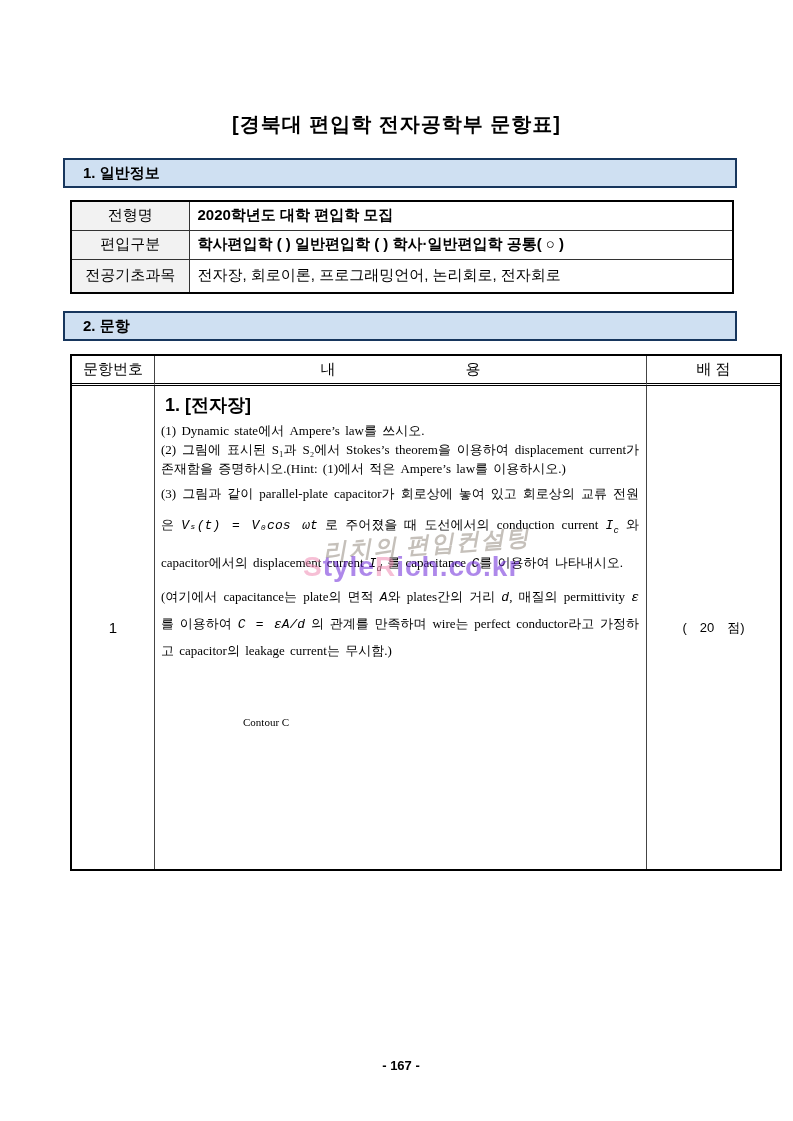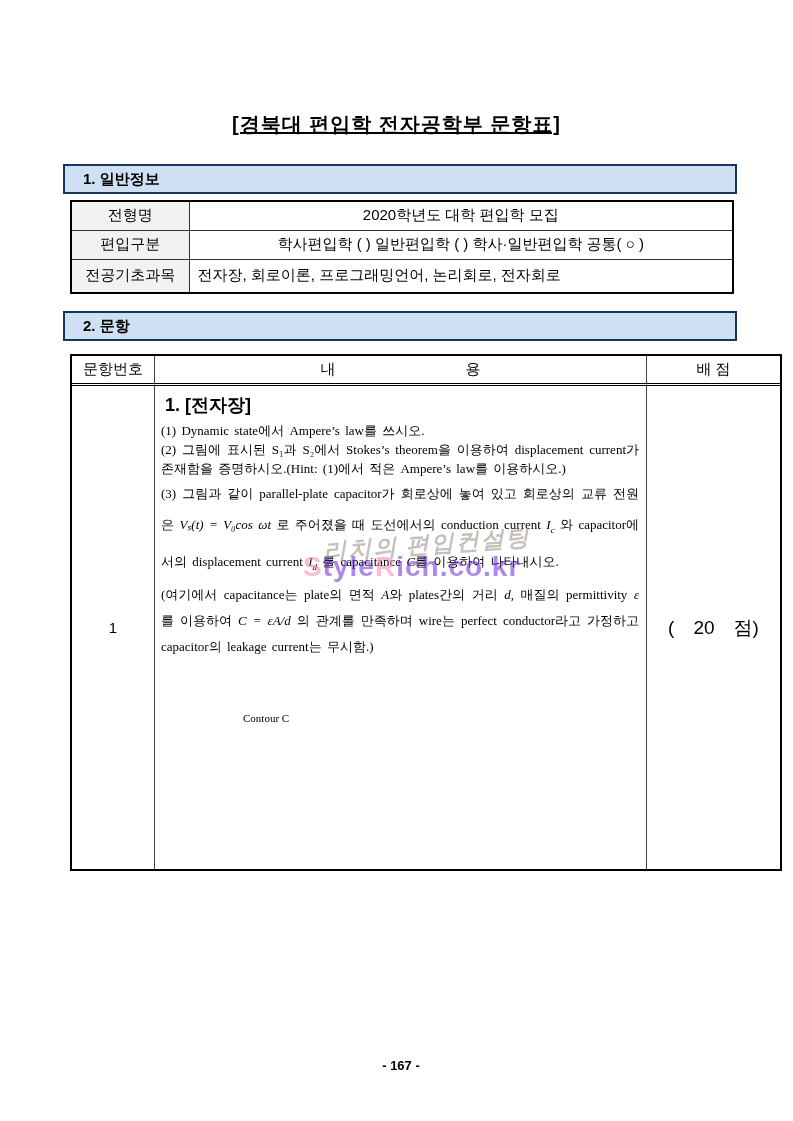--- a/index.html
+++ b/index.html
@@ -4,73 +4,73 @@
 <style>
   * { margin:0; padding:0; box-sizing:border-box; }
   html,body { background:#ffffff; }
   .page {
     position:relative; width:793px; height:1121px; background:#ffffff;
     font-family:"Liberation Sans", sans-serif; color:#000;
     overflow:hidden;
   }
   .doc-title {
     position:absolute; left:0; top:111px; width:100%;
-    text-align:center; font-size:20px; font-weight:bold; letter-spacing:1px;text-decoration:underline;
+    text-align:center; font-size:20px; font-weight:bold; letter-spacing:1px;
   }
   .section-bar {
     position:absolute; left:63px; width:674px; height:30px;
     background:#cfe0f2; border:2px solid #17365d;
     font-size:15px; font-weight:bold; line-height:26px; padding-left:18px;
   }
-  .bar1 { top:164px; }
+  .bar1 { top:158px; }
   .bar2 { top:311px; }
 
   
   .t1 {
     position:absolute; left:70px; top:200px; width:664px;
     border:2px solid #000; border-collapse:collapse; table-layout:fixed;
     font-size:15px;
   }
   .t1 td { border:1px solid #333; padding:3px 8px; }
   .t1 .lbl { width:118px; background:#f2f2f2; text-align:center;margin-top:32px; }
   .t1 .r1 { height:29px; }
   .t1 .r2 { height:29px; }
   .t1 .r3 { height:34px; }
-  .t1 .val-center { text-align:center; }
+  .t1 .val-center { text-align:left;font-weight:bold; }
   .t1 .val-left { text-align:left; }
 
   
   .t2 {
     position:absolute; left:70px; top:354px; width:712px; height:517px;
     border:2px solid #000; display:grid;
     grid-template-columns:83px 492px 1fr;
     grid-template-rows:30px 1fr;
     font-size:15px;
   }
   .t2 > div { border-right:1px solid #444; border-bottom:1px solid #444; }
   .t2 > div:nth-child(3n) { border-right:none; }
   .t2 .hdr { border-bottom:3px double #000; display:flex; align-items:center; justify-content:center; }
   .t2 .hdr-content { gap:130px; }
   .t2 .body-cell { border-bottom:none; }
   .cell-number { display:flex; align-items:center; justify-content:center; font-size:15px; }
-  .cell-score { display:flex; align-items:center; justify-content:center; font-size:19px; white-space:nowrap;text-align:right; }
+  .cell-score { display:flex; align-items:center; justify-content:center; font-size:13px; white-space:nowrap;text-align:right; }
 
   .cell-content {
     font-family:"Liberation Serif", serif; font-size:13px;
     padding:5px 7px 0 6px; text-align:justify; overflow:hidden;
   }
   .q-heading {
     font-family:"Liberation Sans", sans-serif;
     font-size:18px; font-weight:bold; margin:2px 0 4px 4px; text-align:left;
   }
   .para { word-spacing:2px; }
   .lh-tight { line-height:19px; }
   .lh-wide  { line-height:31px; }
   .lh-med   { line-height:26px; }
-  .math { font-style:italic; font-family:Liberation Serif, serif; }
+  .math { font-style:italic; font-family:Liberation Mono, monospace; }
   .math sub { font-size:9px; font-style:italic; }
   .figure-label {
     margin-top:52px; margin-left:82px; font-size:11px; text-align:left;
     font-family:"Liberation Serif", serif;
   }
 
   
   .watermark { position:absolute; pointer-events:none; }
   .wm-script {
     left:323px; top:529px; font-size:23px; font-style:italic; font-weight:bold;

